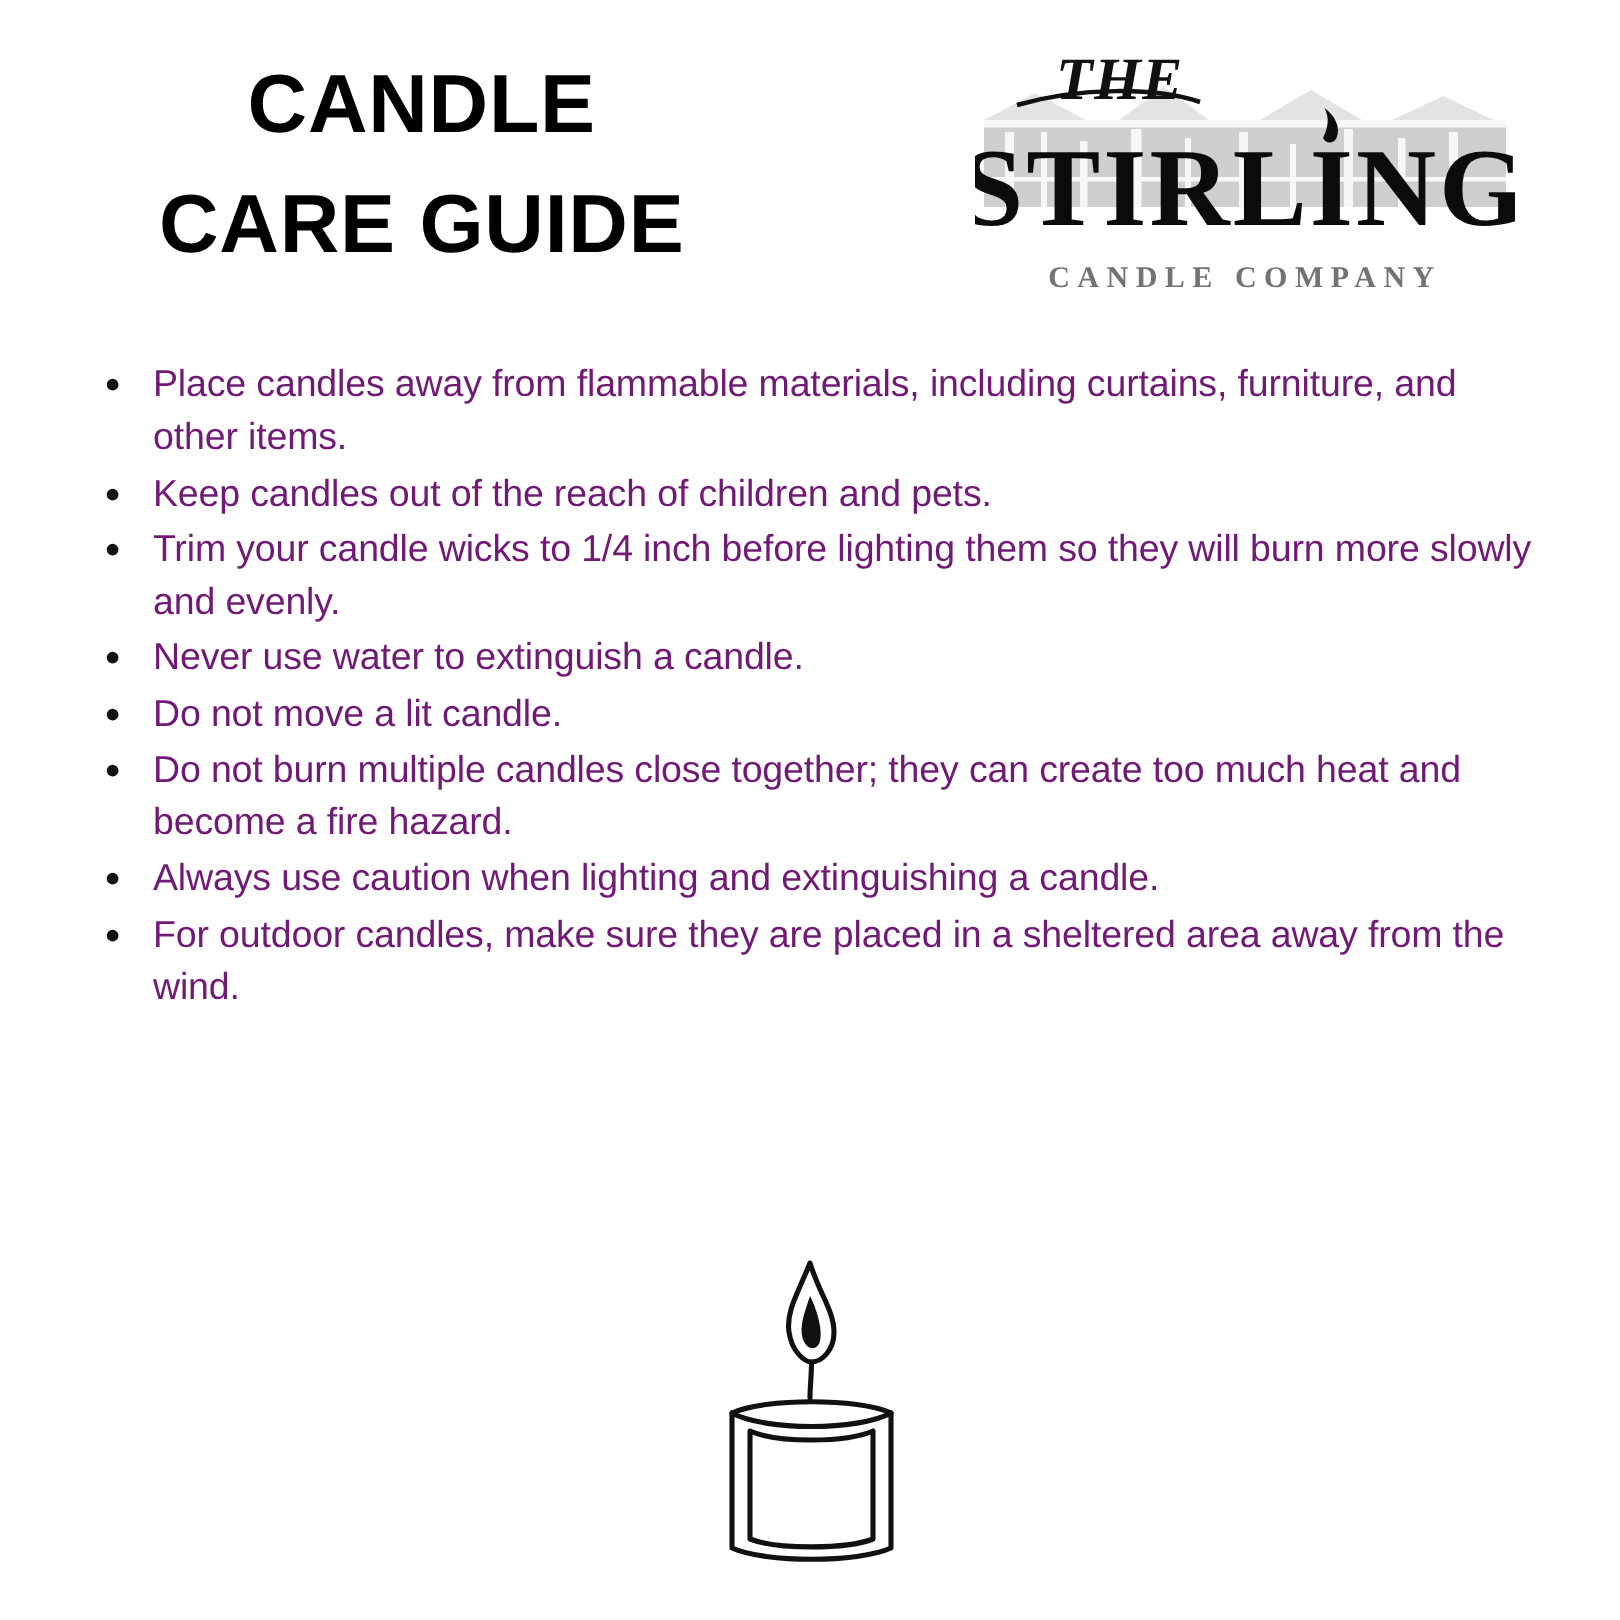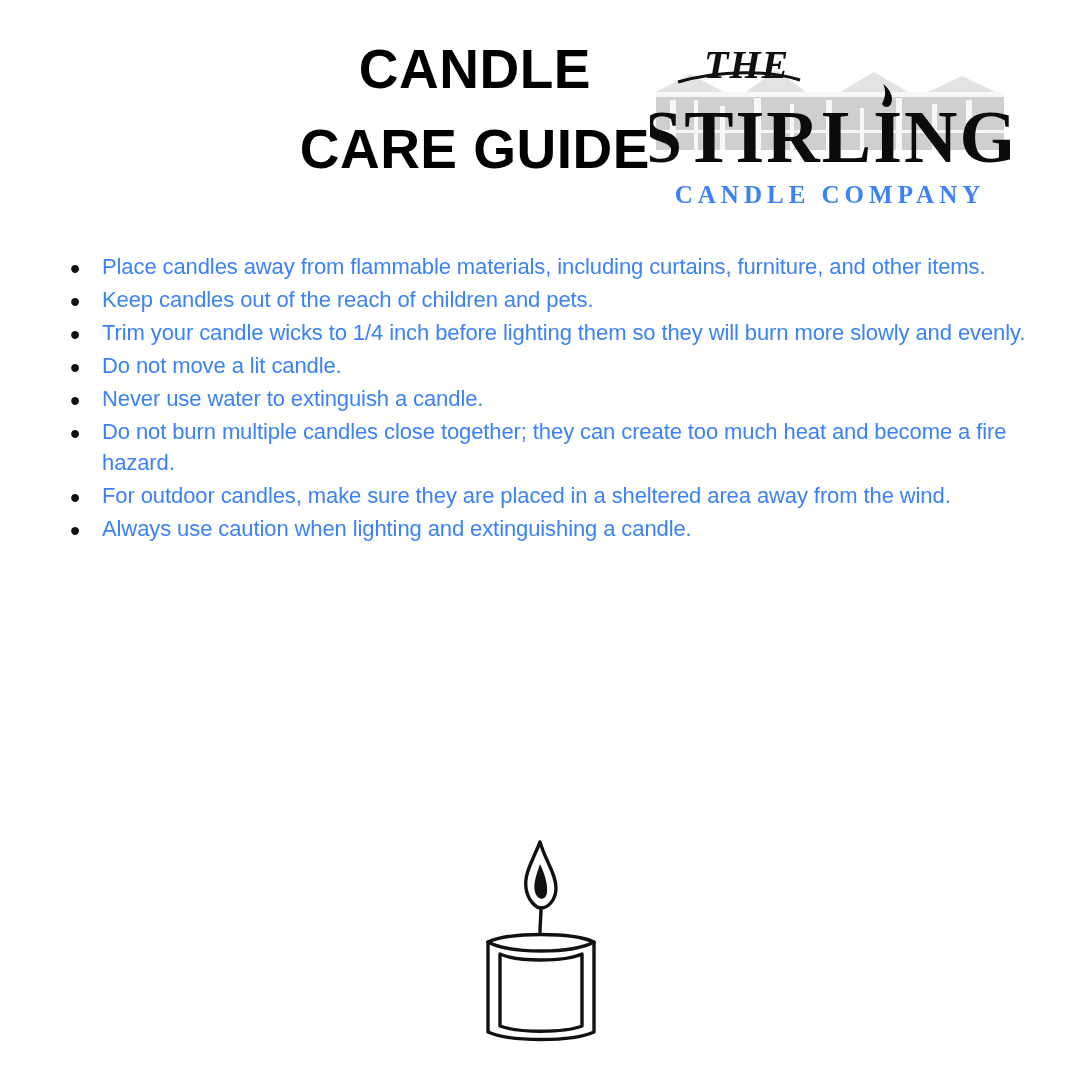--- a/index.html
+++ b/index.html
@@ -19,21 +19,21 @@
     width: 1080px;
     height: 1080px;
     position: relative;
     box-sizing: border-box;
   }
 
   
   .header {
     display: flex;
     align-items: flex-start;
-    justify-content: flex-end;
+    justify-content: space-between;
     padding: 22px 60px 0 46px;
     box-sizing: border-box;
   }
   .title-block {
     padding-top: 8px;
     padding-left: 60px;
   }
   .title-line {
     font-family: "Liberation Sans", sans-serif;
     font-weight: bold;
@@ -45,51 +45,50 @@
     white-space: nowrap;
   }
 
   
   .logo {
     position: relative;
     width: 360px;
     height: 175px;
     margin-right: 10px;
     flex: 0 0 auto;
-    margin-top: 12px;
   }
   .logo svg { display: block; }
   .logo-tagline {
     position: absolute;
     bottom: 0px;
     left: 0;
     width: 100%;
     text-align: center;
     font-family: "Liberation Serif", serif;
-    font-size: 25px;
+    font-size: 20px;
     letter-spacing: 5px;
     font-weight: bold;
-    color: #3b82f6;
+    color: #737373;
   }
 
   
   .list-wrap {
     padding: 42px 50px 0 62px;
     box-sizing: border-box;
   }
   ul.care-list {
     margin: 0;
     padding: 0;
     list-style: none;
   }
   ul.care-list li {
     position: relative;
-    font-size: 22px;
+    font-size: 25px;
     line-height: 1.41;
-    color: #3b82f6;
+    color: #701a75;
     padding-left: 40px;
     margin-bottom: 2px;
     letter-spacing: -0.1px;
   }
   ul.care-list li::before {
     content: "•";
     position: absolute;
     left: 8px;
     top: -2px;
     font-size: 29px;
@@ -159,25 +158,25 @@
       </svg>
       <div class="logo-tagline">CANDLE COMPANY</div>
     </div>
   </div>
 
   <div class="list-wrap">
     <ul class="care-list">
       <li>Place candles away from flammable materials, including curtains, furniture, and other items.</li>
       <li>Keep candles out of the reach of children and pets.</li>
       <li>Trim your candle wicks to 1/4 inch before lighting them so they will burn more slowly and evenly.</li>
+      <li>Never use water to extinguish a candle.</li>
       <li>Do not move a lit candle.</li>
-      <li>Never use water to extinguish a candle.</li>
       <li>Do not burn multiple candles close together; they can create too much heat and become a fire hazard.</li>
+      <li>Always use caution when lighting and extinguishing a candle.</li>
       <li>For outdoor candles, make sure they are placed in a sheltered area away from the wind.</li>
-      <li>Always use caution when lighting and extinguishing a candle.</li>
     </ul>
   </div>
 
   <div class="candle-wrap">
     <svg width="200" height="220" viewBox="0 0 200 220">
       <g fill="none" stroke="#111111" stroke-width="3.4" stroke-linecap="round" stroke-linejoin="round">
 
         <path d="M100 6 C 92 26, 84 38, 86 52 C 88 66, 97 72, 101 72 C 108 72, 116 64, 116 52 C 116 38, 106 26, 100 6 Z"></path>
 
         <path d="M100 28 C 96 40, 93 48, 95 56 C 97 63, 103 65, 106 60 C 109 54, 106 40, 100 28 Z" fill="#111111" stroke="none"></path>

